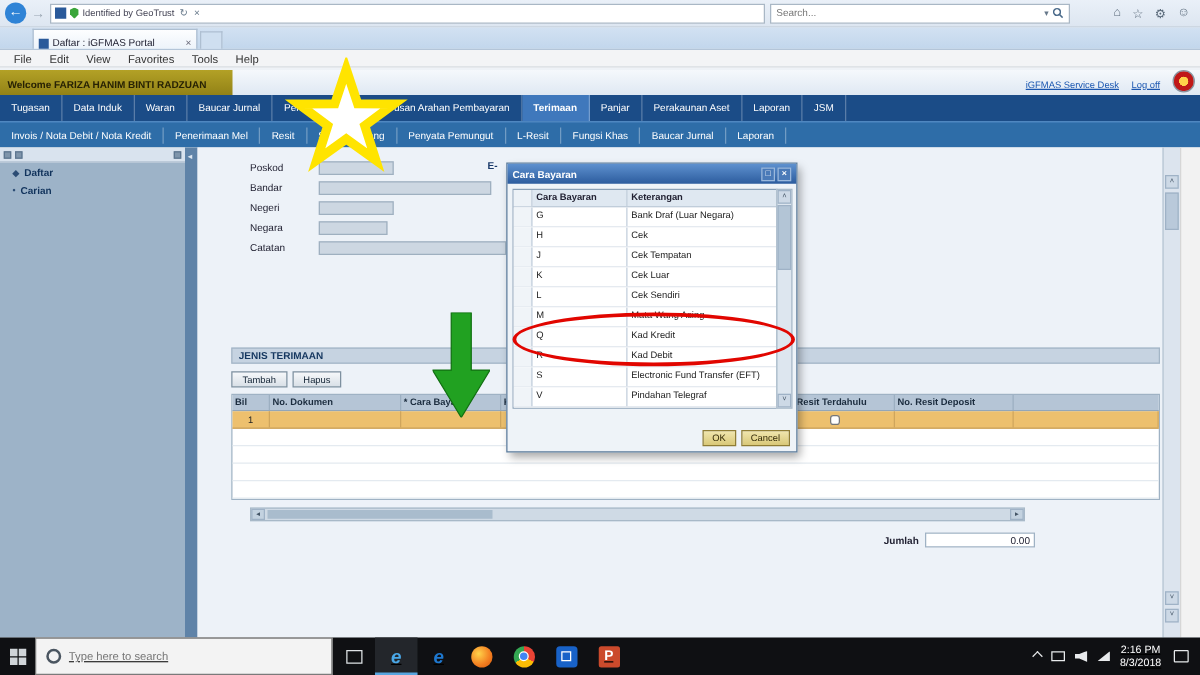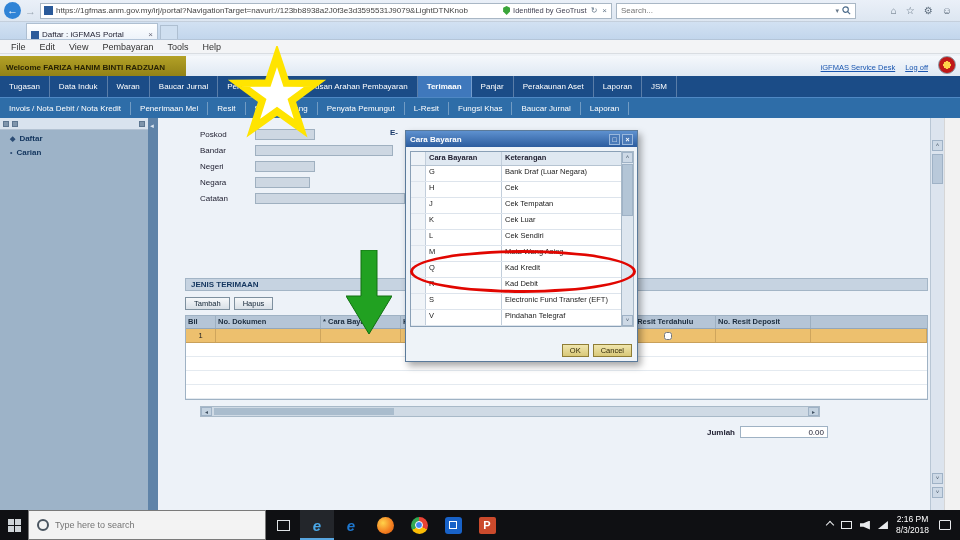--- a/index.html
+++ b/index.html
@@ -139,21 +139,21 @@
     border:1px solid #8f7d35; color:#332a08; font:7.5px "Liberation Sans",sans-serif; line-height:11px; }
   
   .red-oval { position:absolute; left:410px; top:250px; width:226px; height:43px;
     border:3px solid var(--annotation-red,#e10600); border-radius:50%; z-index:40; }
   .green-arrow { position:absolute; left:346px; top:250px; z-index:20; }
   .green-arrow polygon { fill:var(--annotation-green,#21a121); stroke:#127012; stroke-width:1; }
   .star-annot { position:absolute; left:224px; top:46px; z-index:25; }
   .star-annot polygon { fill:#ffffff; stroke:var(--annotation-yellow,#ffe400); stroke-width:8; }
   
   .taskbar { position:absolute; top:510px; left:0; width:960px; height:30px; background:#0f1013;
-    display:flex; z-index:50; }
+    display:flex; z-index:50;text-decoration:underline; }
   .start { width:28px; height:30px; display:flex; align-items:center; justify-content:center; }
   .winlogo { width:13px; height:13px; display:grid; grid-template-columns:6px 6px; grid-template-rows:6px 6px; gap:1px; }
   .winlogo span { background:#cfd4d8; }
   .tb-search { width:238px; height:30px; background:#f3f3f3; border:1px solid #7a7a7a;
     display:flex; align-items:center; gap:6px; padding:0 8px; }
   .cortana { width:12px; height:12px; border:2px solid #4a5560; border-radius:50%; flex:none; }
   .tb-search input { flex:1; border:0; outline:0; background:transparent; font:9px "Liberation Sans",sans-serif; color:#555; }
   .tb-slot { width:34px; height:30px; display:flex; align-items:center; justify-content:center; }
   .tb-slot.active { background:#23262b; box-shadow:inset 0 -2px 0 #58a6e0; }
   .tv-ic { width:13px; height:11px; border:1px solid #dfe3e6; }
@@ -178,21 +178,20 @@
 </head>
 <body>
 
 <div id="screen">
 
   <div class="chrome-top">
     <div class="back-btn">←</div>
     <div class="fwd-btn">→</div>
     <div class="urlbox">
       <span class="favicon"></span>
-      <span class="url-text">https://1gfmas.anm.gov.my/irj/portal?NavigationTarget=navurl://123bb8938a2J0f3e3d3595531J9079&amp;LightDTNKnob</span>
       <span class="shield"></span>
       <span class="cert-text">Identified by GeoTrust</span>
       <span class="url-ic">↻</span>
       <span class="url-ic">×</span>
     </div>
     <div class="searchbox">
       <input placeholder="Search..." style="">
       <span class="sdrop">▾</span>
       <svg width="9" height="9" viewBox="0 0 10 10">
           <circle cx="4" cy="4" r="3" fill="none" stroke="#4a6a8a" stroke-width="1.3"></circle>
@@ -213,21 +212,21 @@
       <span class="tab-title">Daftar : iGFMAS Portal</span>
       <span class="tab-close">×</span>
     </div>
     <div class="newtab"></div>
   </div>
 
   <div class="chrome-menu">
     <span class="menu-item">File</span>
     <span class="menu-item">Edit</span>
     <span class="menu-item">View</span>
-    <span class="menu-item">Pembayaran</span>
+    <span class="menu-item">Favorites</span>
     <span class="menu-item">Tools</span>
     <span class="menu-item">Help</span>
   </div>
 
   <div class="welcome-bar">
     <div class="welcome-left">Welcome FARIZA HANIM BINTI RADZUAN</div>
     <div class="welcome-right">
       <span class="hlink">iGFMAS Service Desk</span>
       <span class="hlink">Log off</span>
     </div>

